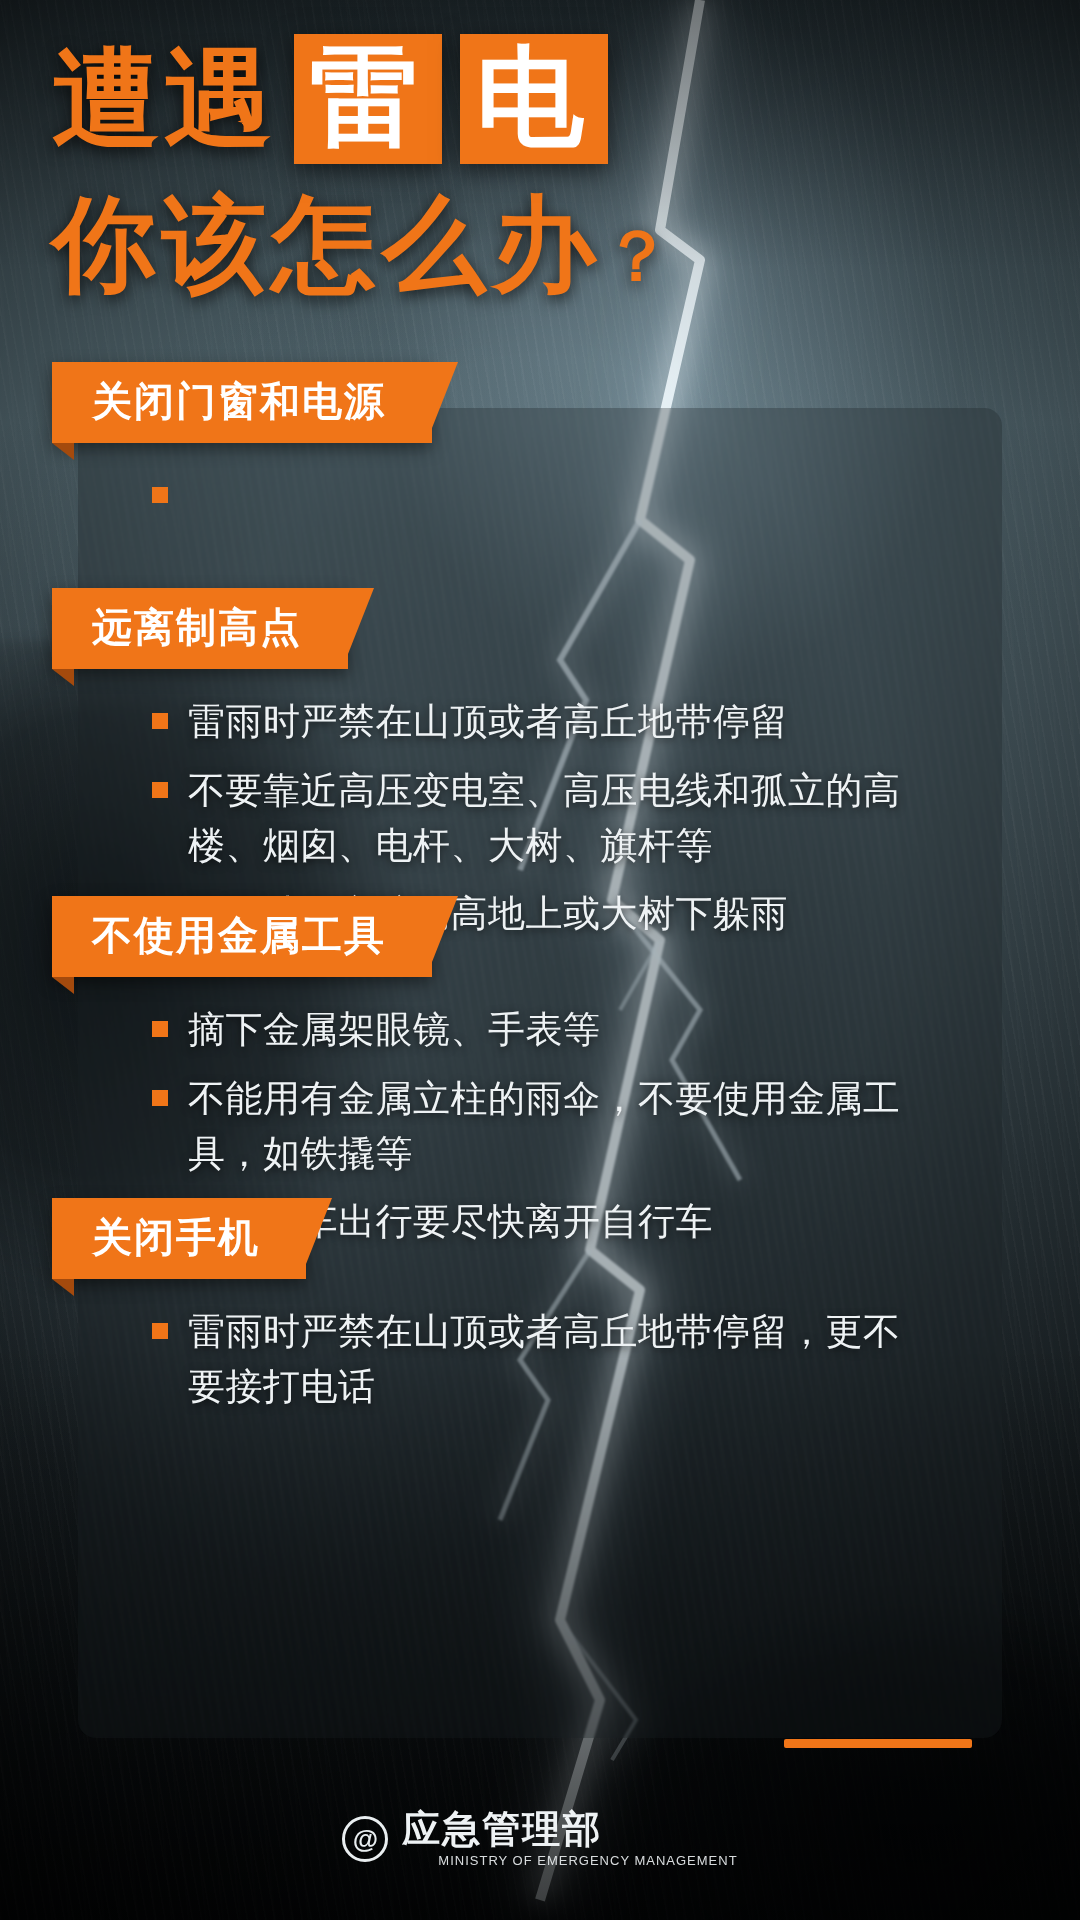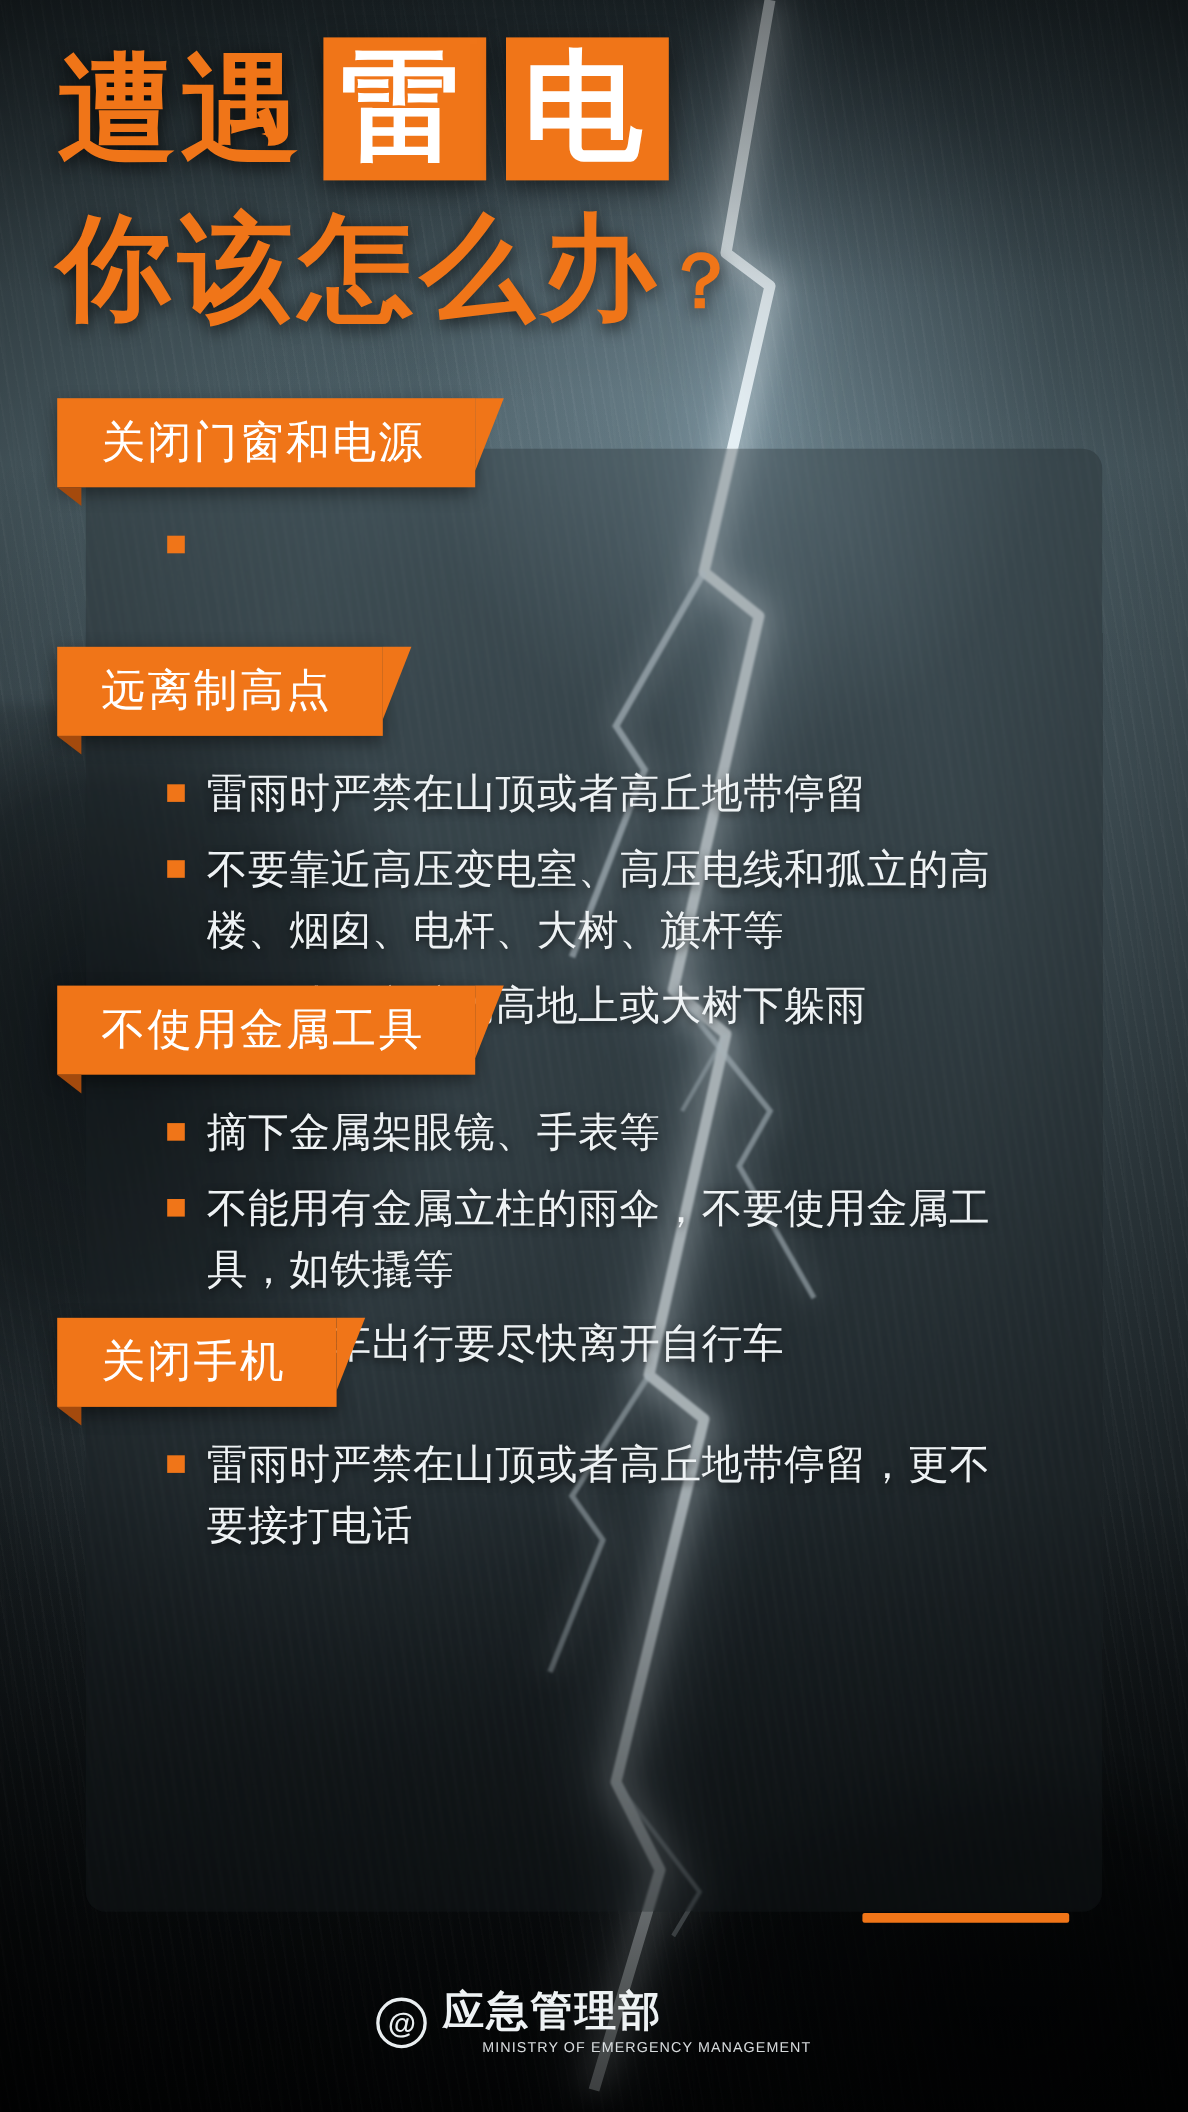--- a/index.html
+++ b/index.html
@@ -94,21 +94,21 @@
     background:#f07518; border-radius:2px;
   }
 
   .section { position:relative; padding:0 0 0 0; }
 
   
   .banner-wrap { position:relative; margin-left:-26px; }
   .banner {
     position:relative; display:inline-block;
     background:#f07518; color:#ffffff;
-    font-size:40px; font-weight:normal; letter-spacing:2px;
+    font-size:40px; font-weight:bold; letter-spacing:2px;
     padding:12px 46px 14px 40px;
     box-shadow:0 6px 16px rgba(0,0,0,.45);
   }
   .banner::after{
     content:""; position:absolute; right:-26px; top:0;
     border-top:66px solid #f07518;
     border-right:26px solid transparent;
   }
   .banner-fold {
     position:absolute; left:0; bottom:-17px; width:0; height:0;

